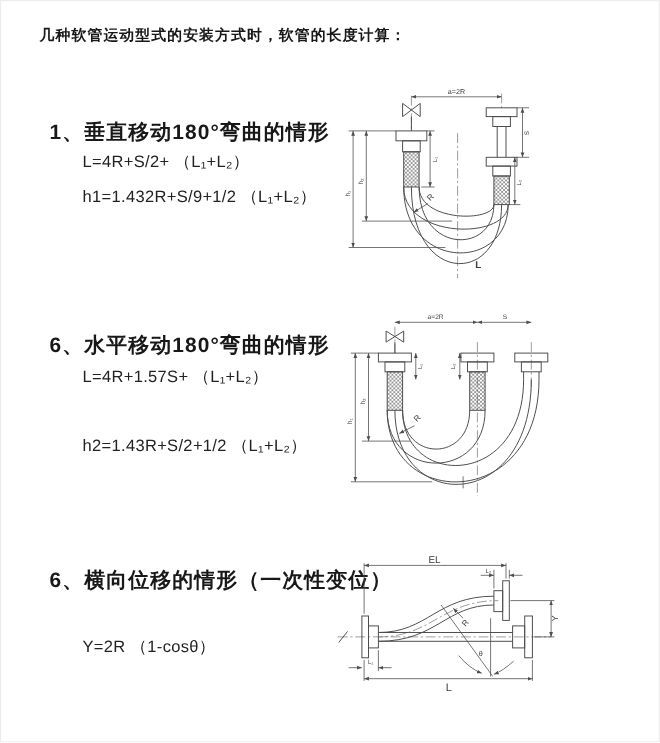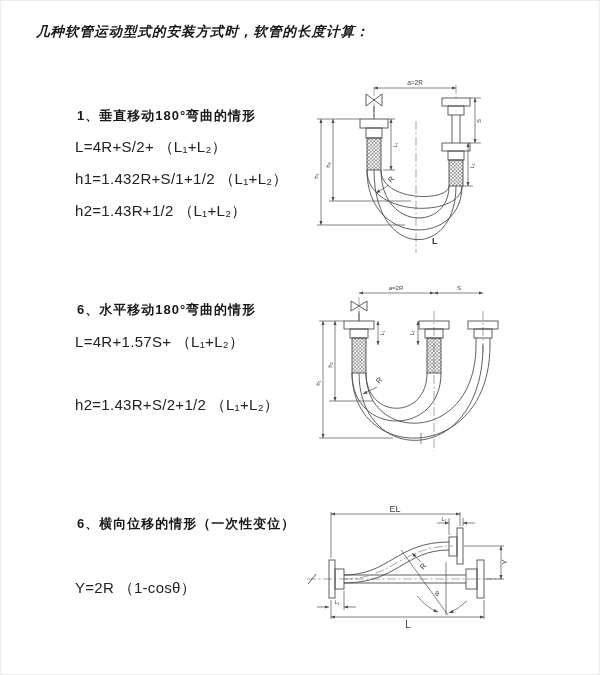--- a/index.html
+++ b/index.html
@@ -1,40 +1,39 @@
 <!DOCTYPE html>
 <html><head>
 <meta charset="utf-8">
 <style>
   html,body{margin:0;padding:0;background:#fff;}
   .page{
     position:relative;width:600px;height:675px;background:#fff;
     font-family:"Liberation Sans","DejaVu Sans",sans-serif;
     color:#1f1f1f;overflow:hidden;border:1px solid #ececec;box-sizing:border-box;
   }
-  .title{position:absolute;left:35px;top:22px;font-size:13.5px;font-weight:bold;letter-spacing:1px;color:#181818;font-style:italic;}
-  .sec-heading{position:absolute;font-size:13px;font-weight:bold;letter-spacing:1px;color:#181818;margin-left:32px;}
+  .title{position:absolute;left:35px;top:22px;font-size:13.5px;font-weight:bold;letter-spacing:1px;color:#181818;}
+  .sec-heading{position:absolute;font-size:19px;font-weight:bold;letter-spacing:1px;color:#181818;}
   .formula{position:absolute;font-size:15px;font-weight:normal;letter-spacing:0.3px;color:#222;}
   svg{position:absolute;}
   svg text{font-family:"Liberation Sans","DejaVu Sans",sans-serif;fill:#3c3c3c;}
   .geo{stroke:#4d4d4d;stroke-width:0.9;fill:none;}
   .dim{stroke:#4d4d4d;stroke-width:0.7;fill:none;}
   .cl{stroke:#6a6a6a;stroke-width:0.6;fill:none;stroke-dasharray:9 2.5 2 2.5;}
 </style>
 </head>
 <body>
 
 <div class="page">
 
   <div class="title">几种软管运动型式的安装方式时，软管的长度计算：</div>
 
   <div class="sec-heading" style="left:44px;top:106px">1、垂直移动180°弯曲的情形</div>
   <div class="formula" style="left:74px;top:137px">L=4R+S/2+ （L₁+L₂）</div>
-  <div class="formula" style="left:74px;top:169px">h1=1.432R+S/1+1/2 （L₁+L₂）</div>
-  <div class="formula" style="left:74px;top:201px">h2=1.43R+1/2 （L₁+L₂）</div>
+  <div class="formula" style="left:74px;top:169px">h1=1.432R+S/9+1/2 （L₁+L₂）</div>
 
   <div class="sec-heading" style="left:44px;top:300px">6、水平移动180°弯曲的情形</div>
   <div class="formula" style="left:74px;top:332px">L=4R+1.57S+ （L₁+L₂）</div>
   <div class="formula" style="left:74px;top:395px">h2=1.43R+S/2+1/2 （L₁+L₂）</div>
 
   <div class="sec-heading" style="left:44px;top:514px">6、横向位移的情形（一次性变位）</div>
   <div class="formula" style="left:74px;top:578px">Y=2R （1-cosθ）</div>
 
   <svg style="left:312px;top:72px" width="270" height="185" viewBox="0 0 270 185">
     <defs>

